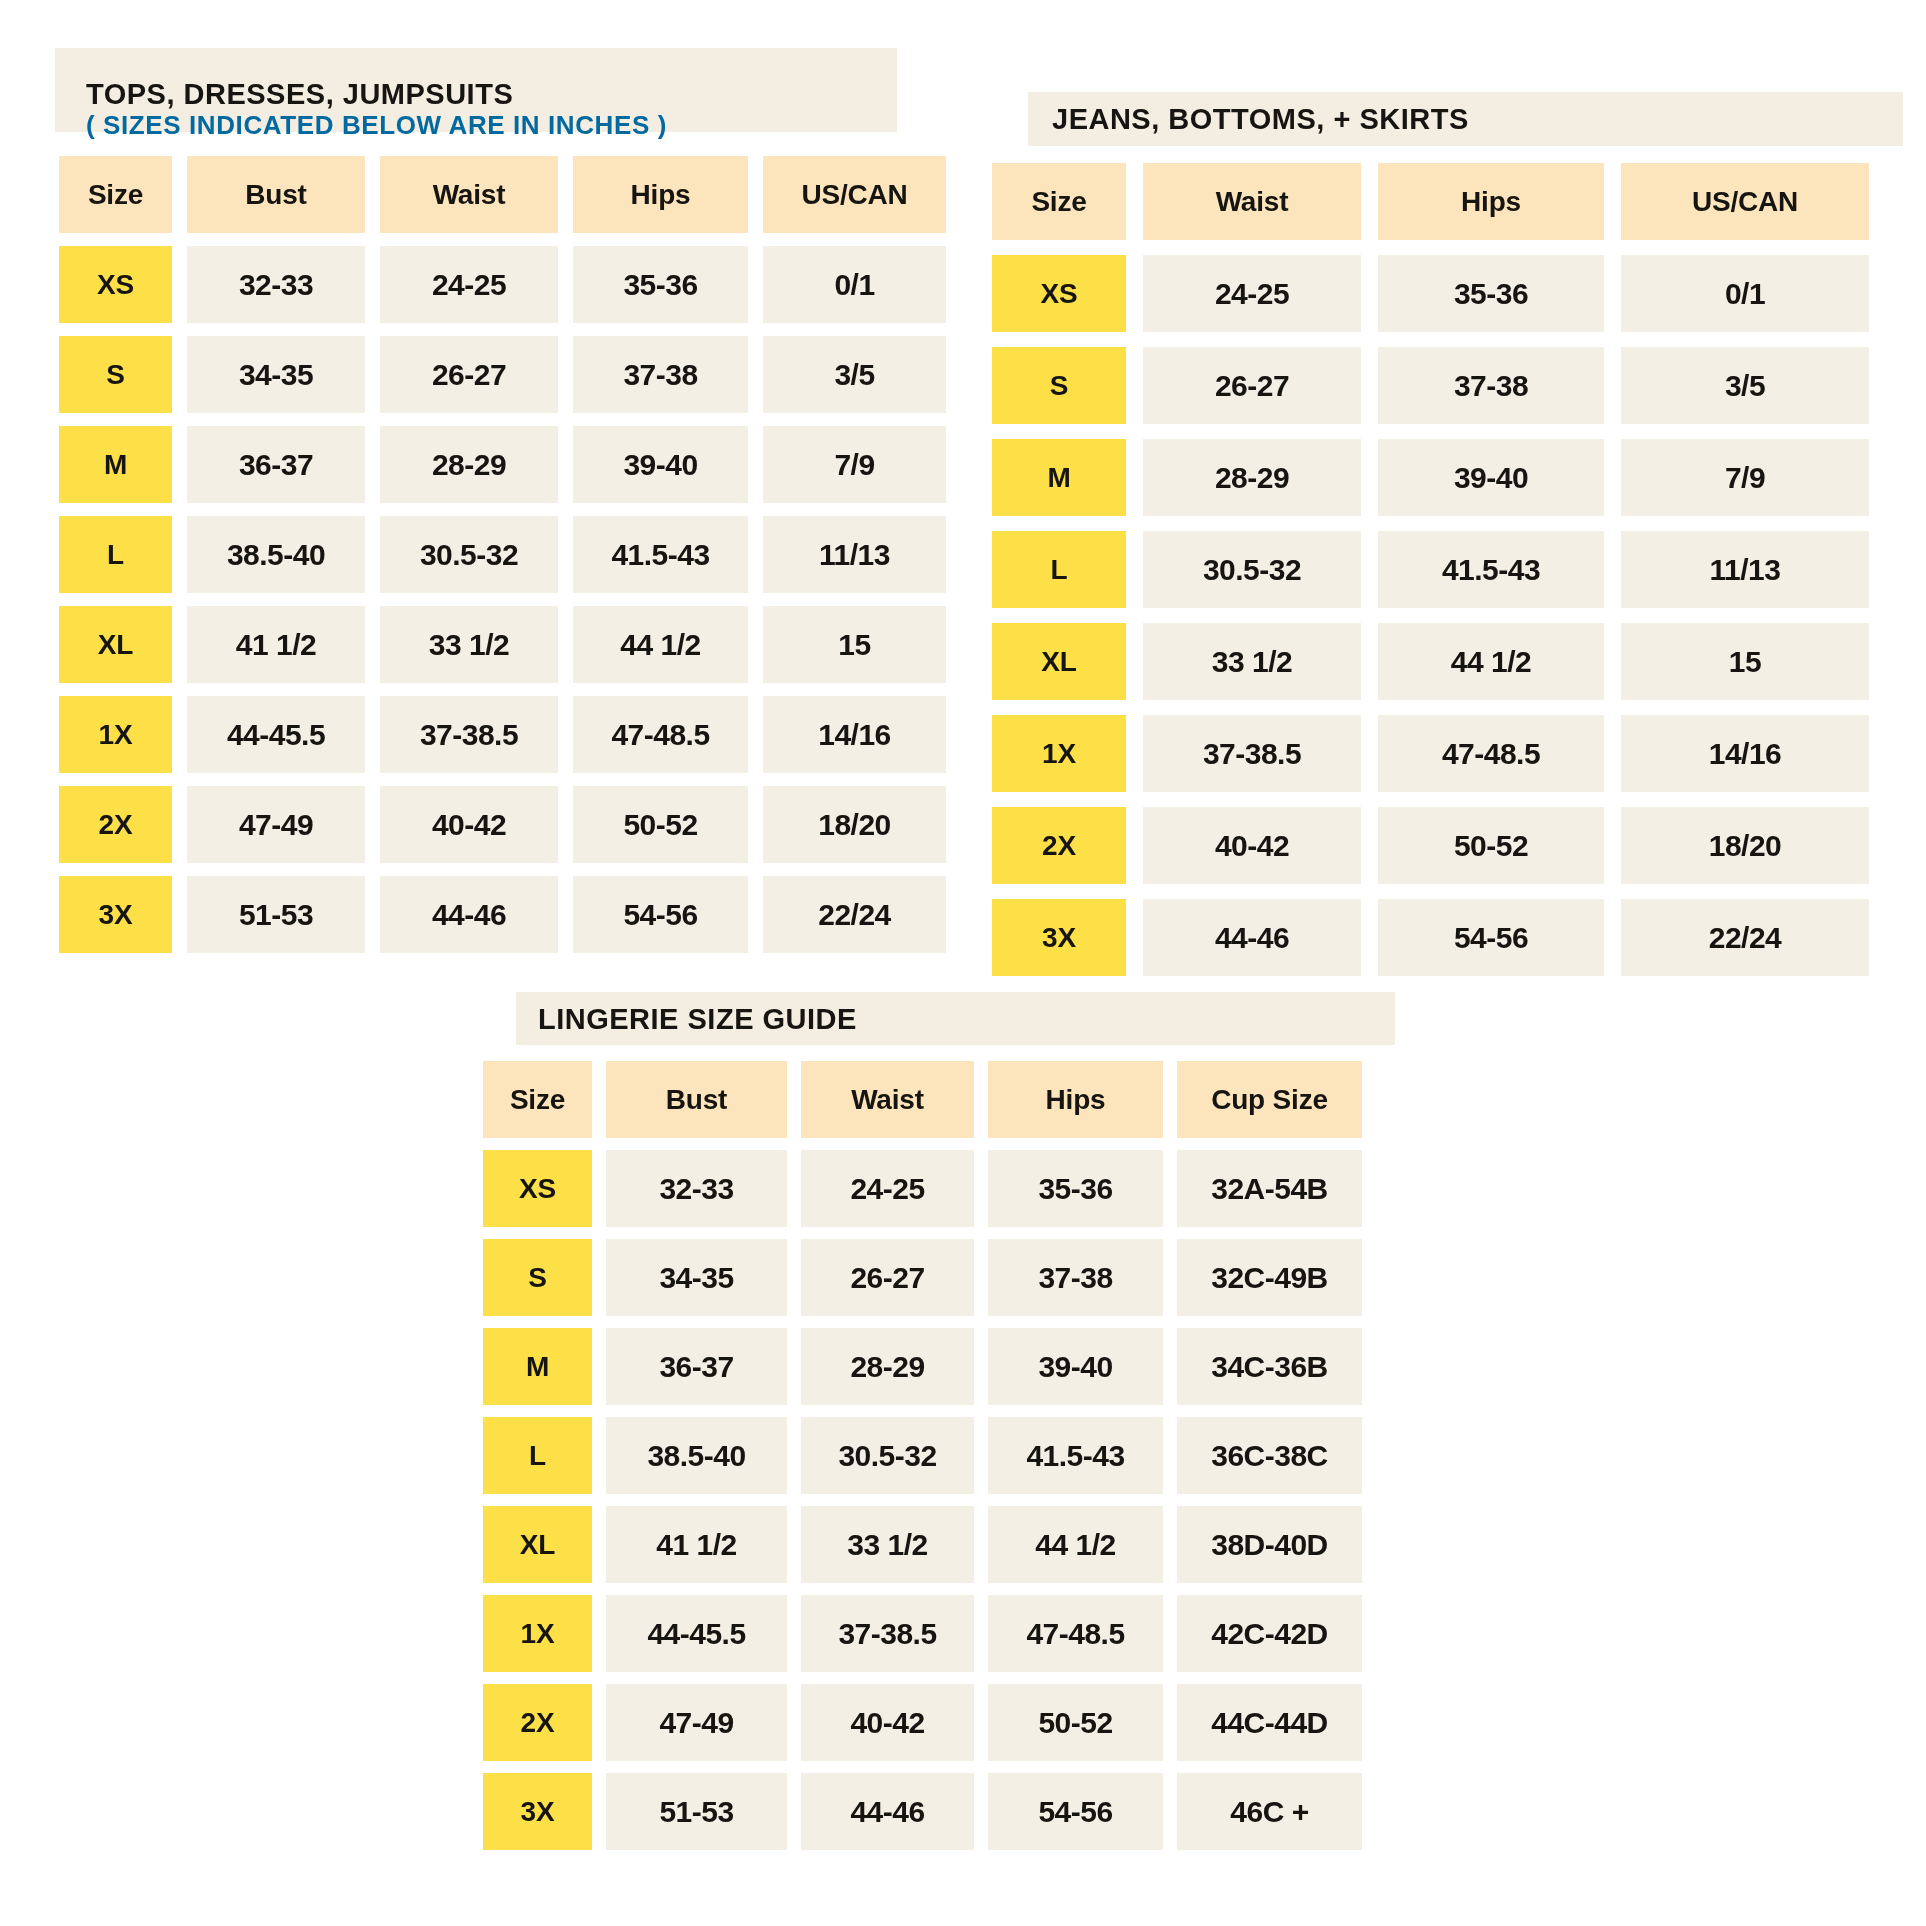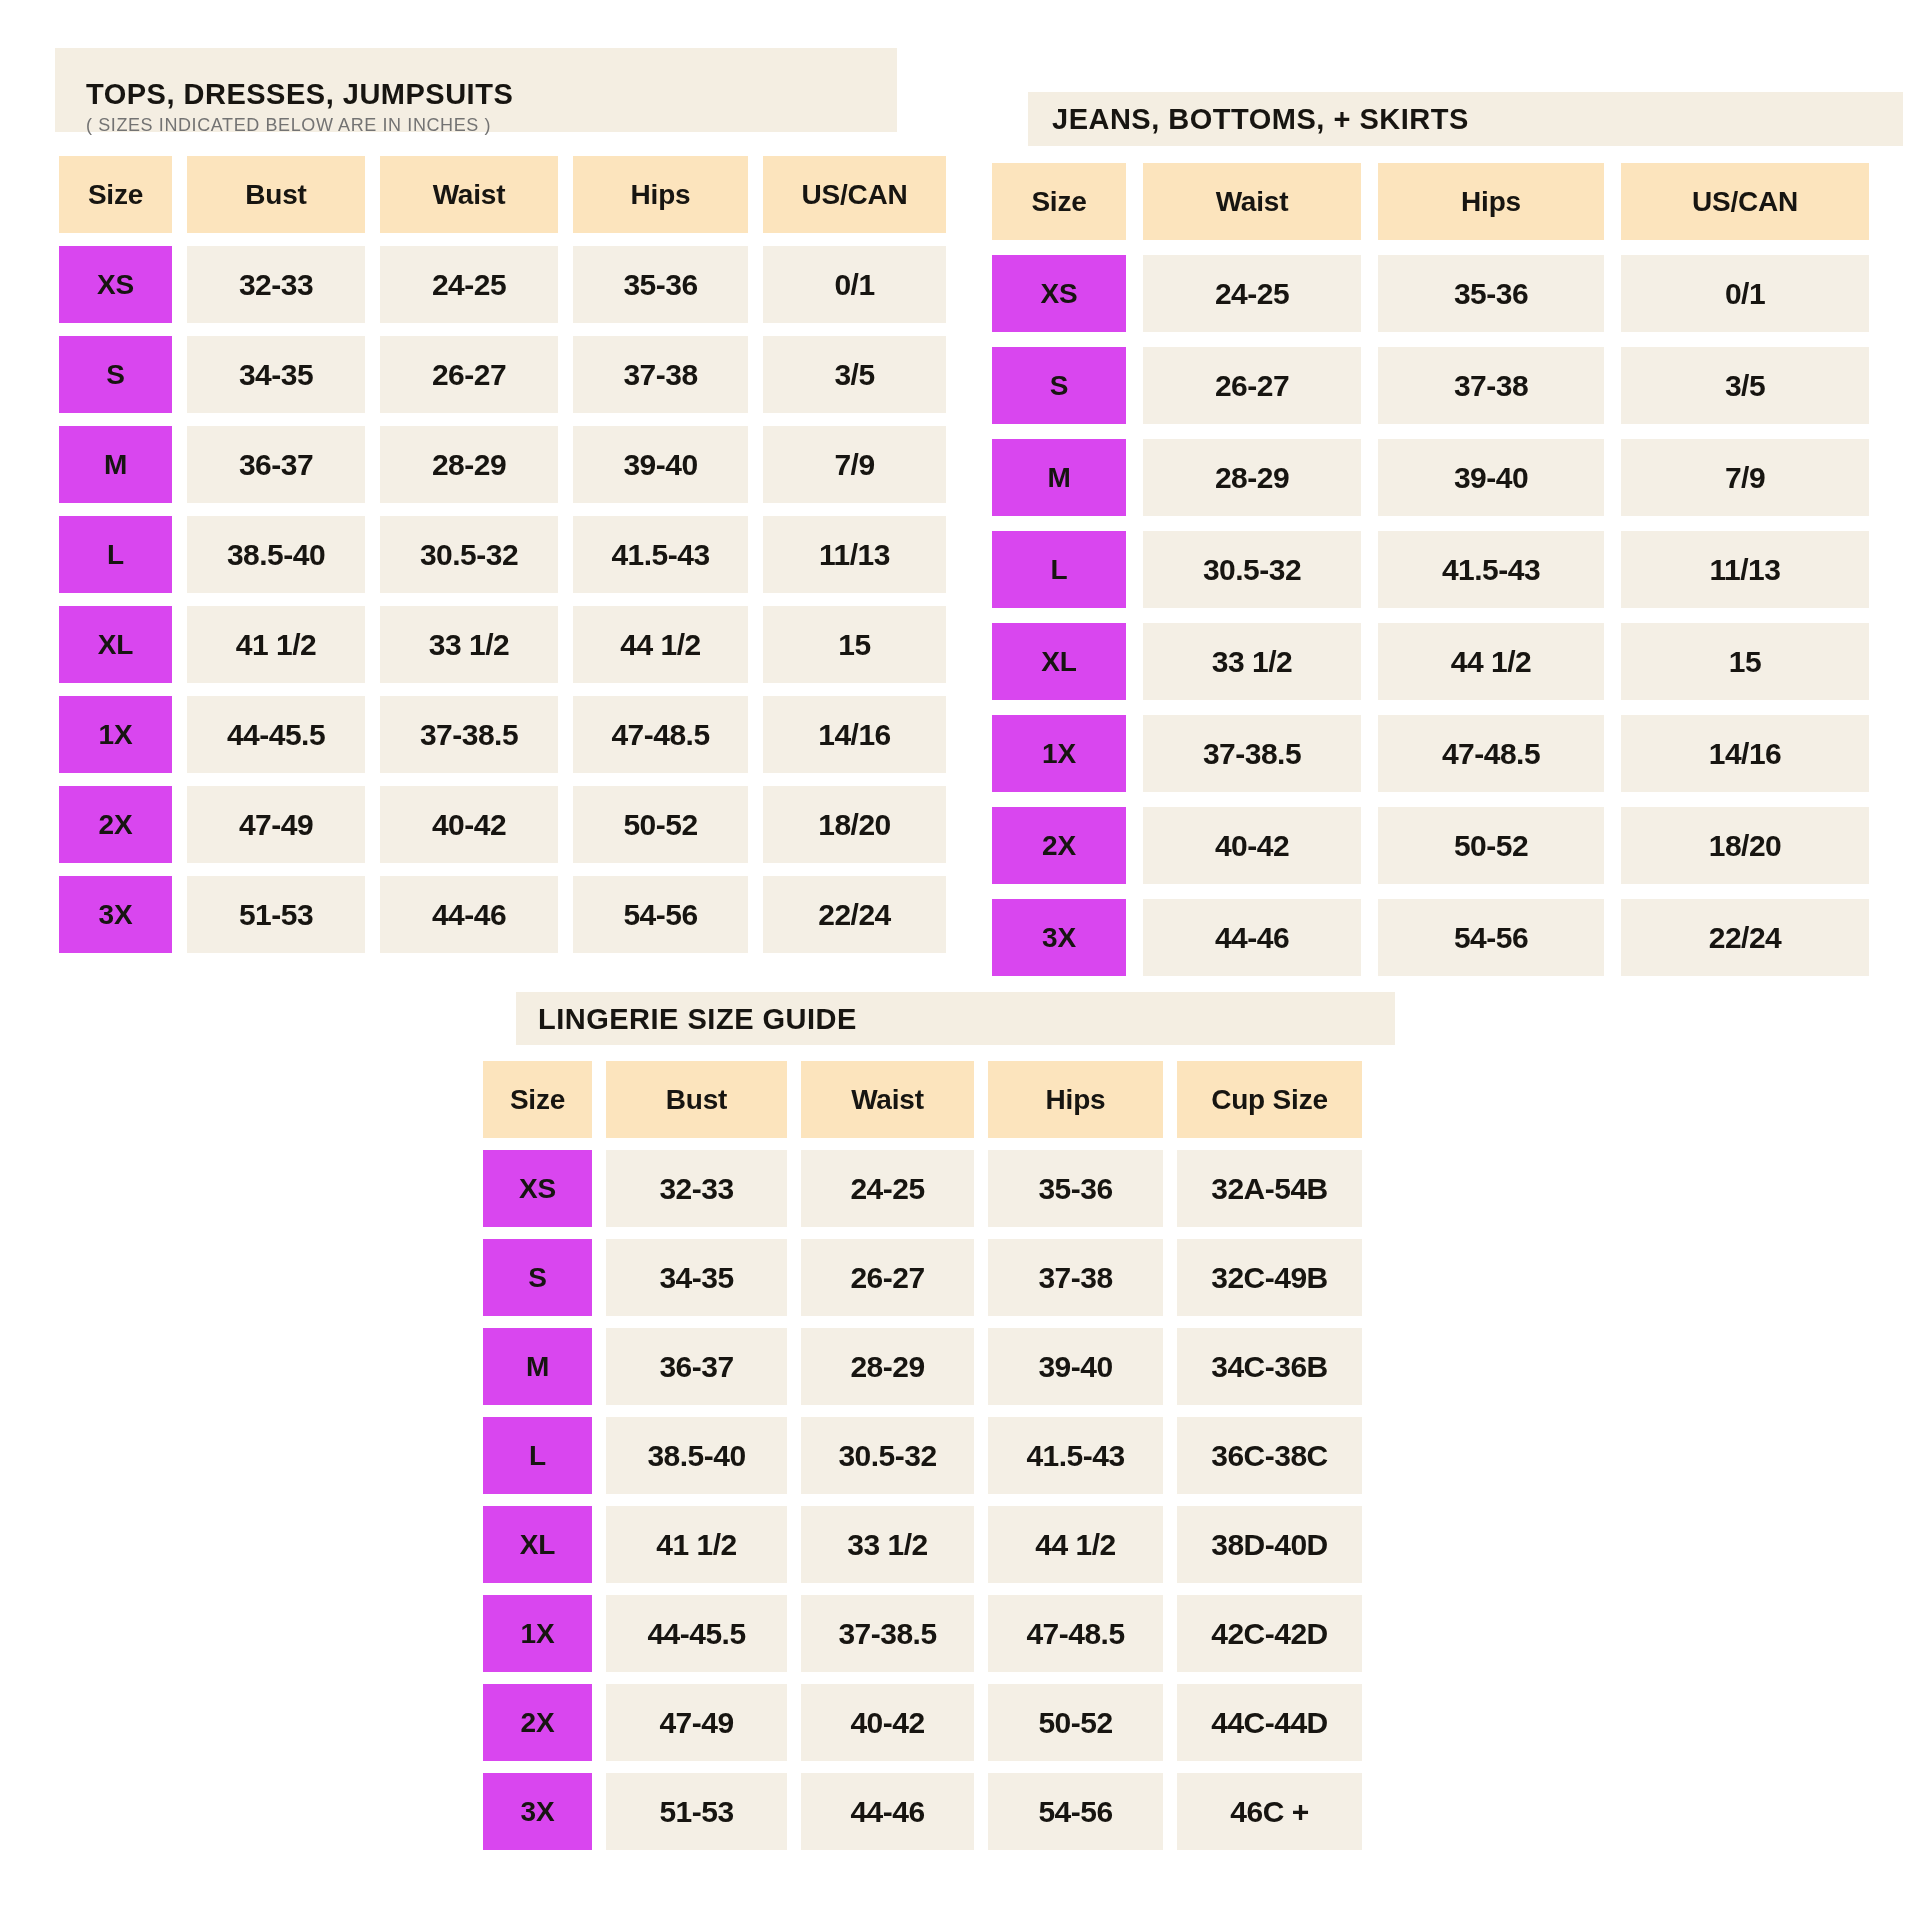--- a/index.html
+++ b/index.html
@@ -19,25 +19,25 @@
   }
   .title-text{
     font-weight:800;
     font-size:29px;
     letter-spacing:0.5px;
     line-height:36px;
     color:#171511;
     white-space:nowrap;
   }
   .subtitle-text{
-    font-weight:400;
-    font-size:18px;
+    font-weight:700;
+    font-size:26px;
     letter-spacing:0.6px;
     line-height:27px;
-    color:#737373;
+    color:#0369a1;
     white-space:nowrap;
   }
   .vcenter{display:flex;align-items:center;margin-left:36px;}
   .grid{
     position:absolute;
     display:grid;
   }
   .cell{
     display:flex;
     align-items:center;
@@ -45,21 +45,21 @@
     text-align:center;
     font-weight:700;
     white-space:nowrap;
   }
   .cell.head{
     background:#fce4bd;
     font-size:28px;
     letter-spacing:-0.2px;
   }
   .cell.size{
-    background:#d946ef;
+    background:#fde047;
     font-size:28px;
     letter-spacing:-0.2px;
   }
   .cell.data{
     background:#f4efe5;
     font-size:30px;
     letter-spacing:-0.5px;
   }
   
   #title-tops{left:55px;top:48px;width:842px;height:84px;padding:28px 0 0 31px;}

